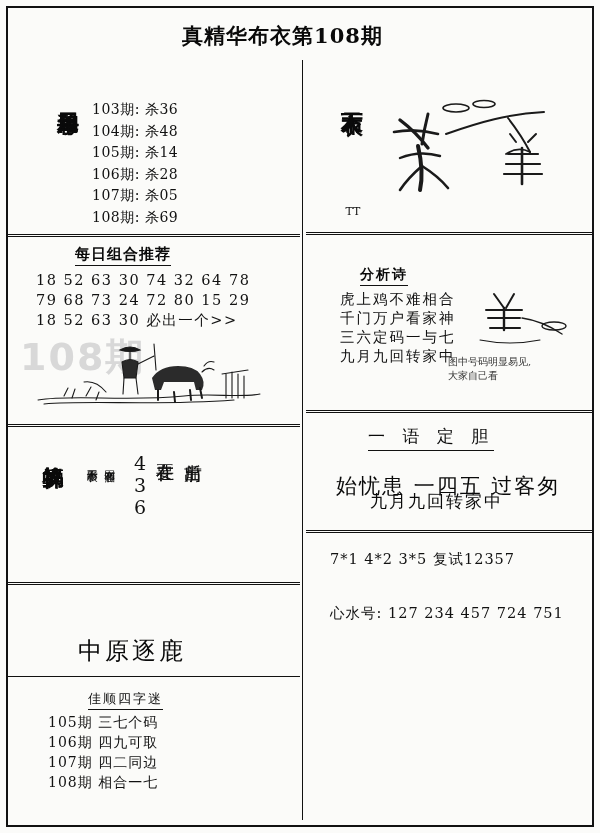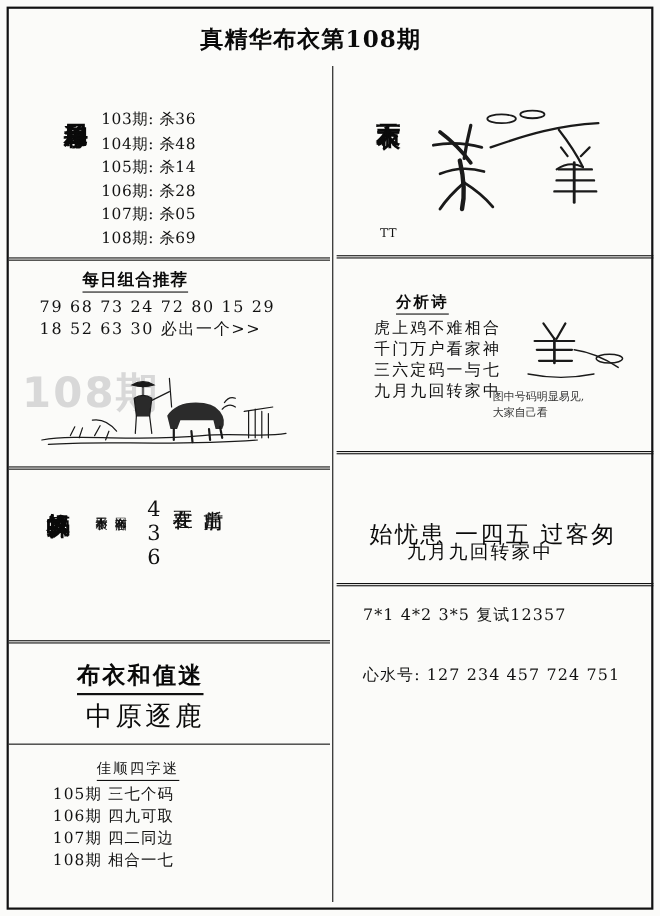--- a/index.html
+++ b/index.html
@@ -364,20 +364,21 @@
   <div class="hline" style="left:306px; top:232px; width:288px;"></div>
   <div class="hline" style="left:306px; top:234px; width:288px;"></div>
   <div class="hline" style="left:306px; top:410px; width:288px;"></div>
   <div class="hline" style="left:306px; top:412px; width:288px;"></div>
   <div class="hline" style="left:306px; top:530px; width:288px;"></div>
   <div class="hline" style="left:306px; top:532px; width:288px;"></div>
   <div class="hline" style="left:8px; top:676px; width:292px;"></div>
 
   <div class="combo-title">每日组合推荐</div>
   <div class="combo-rows">
+    <div>18  52  63  30  74  32  64  78</div>
     <div>79  68  73  24  72  80  15  29</div>
     <div>18  52  63  30    必出一个&gt;&gt;</div>
   </div>
 
   <div class="ghost-num">108期</div>
   <div class="pic-left">
     <svg width="230" height="80" viewBox="0 0 230 80">
       <g fill="none" stroke="#1a1a1a" stroke-width="1.1" stroke-linecap="round">
 
         <path d="M4 70 C40 64, 90 72, 150 66 C180 63, 205 68, 226 64"></path>
@@ -406,21 +407,20 @@
 
   <div class="ant-label vtext">蚂蚁神算</div>
   <div class="ant-sub">
     <span class="vtext">布衣不干影</span>
     <span class="vtext">酒网布客</span>
   </div>
   <div class="digits vtext">436</div>
   <div class="phrase-col phrase-a vtext">在要在</div>
   <div class="phrase-col phrase-b vtext">前出后</div>
 
-  <div class="riddle-title">布衣和值迷</div>
   <div class="riddle-main">中原逐鹿</div>
   <div class="four-title">佳顺四字迷</div>
   <div class="four-rows">
     <div>105期  三七个码</div>
     <div>106期  四九可取</div>
     <div>107期  四二同边</div>
     <div>108期  相合一七</div>
   </div>
 
   <div class="bytx-label vtext">布衣天下</div>
@@ -470,19 +470,20 @@
         <ellipse cx="84" cy="38" rx="12" ry="4" stroke-width="1.3"></ellipse>
         <path d="M10 52 q30 6 60 0" stroke-width="1.2"></path>
       </g>
     </svg>
   </div>
   <div class="poem-note">
     <div>图中号码明显易见,</div>
     <div>大家自己看</div>
   </div>
 
+  <div class="yydd-title">一 语 定 胆</div>
   <div class="yydd-main">始忧患  一四五  过客匆</div>
   <div class="daily-comment">九月九回转家中</div>
 
   <div class="nums nums1">7*1  4*2  3*5  复试12357</div>
   <div class="nums nums3">心水号:  127  234  457  724  751</div>
 
 </div>
 
 </body></html>

